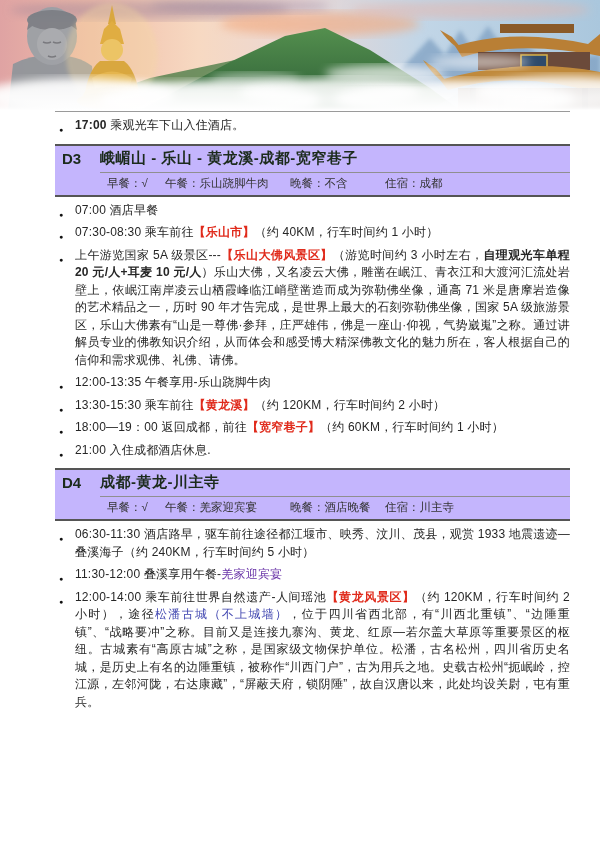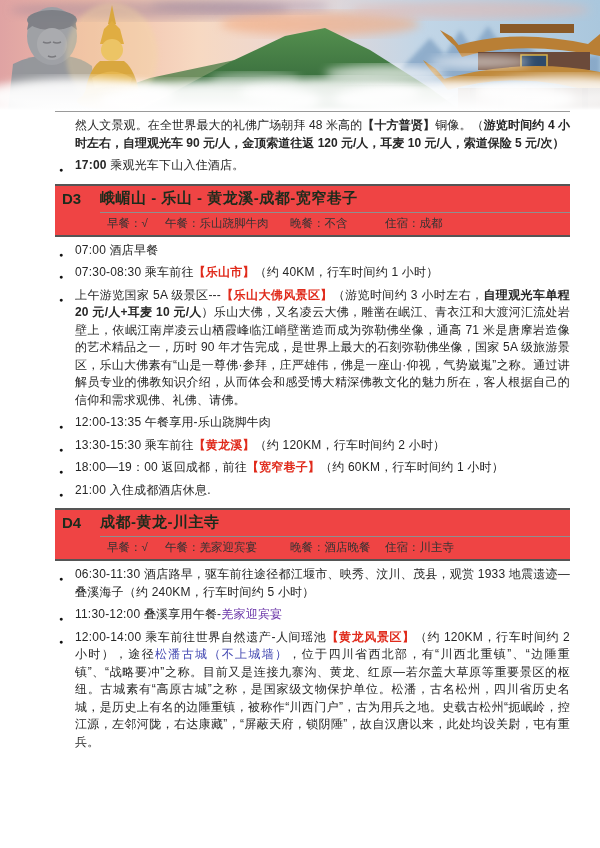--- a/index.html
+++ b/index.html
@@ -20,21 +20,21 @@
     text-align:justify;letter-spacing:0.2px;
   }
   ul.itinerary li::before{
     content:"●";position:absolute;left:-16px;top:4px;font-size:7px;color:#111;
   }
   .seg-b{font-weight:700;}
   .seg-r{color:#e02b1c;font-weight:700;}
   .seg-p{color:#6a35a8;}
   .seg-u{color:#4046b0;}
   .day-table{
-    background:#ef4444;border-top:2px solid #555;border-bottom:2px solid #555;
+    background:#c4b5fd;border-top:2px solid #555;border-bottom:2px solid #555;
     display:flex;margin:9px 0 5px 0;
   }
   .day-col{
     width:45px;flex:0 0 45px;font-weight:700;font-size:15px;color:#1c2b1c;
     padding:4px 0 0 7px;box-sizing:border-box;
   }
   .day-main{flex:1;min-width:0;}
   .day-title{
     font-size:15px;font-weight:700;color:#1c2b1c;
     padding:3px 0 4px 0;border-bottom:1px solid #8f8f8f;letter-spacing:0.5px;
@@ -132,21 +132,20 @@
         <ellipse cx="255" cy="80" rx="45" ry="7" opacity="0.5" filter="url(#blur)"></ellipse>
       </g>
       <rect x="0" y="80" width="600" height="30" fill="url(#fade)"></rect>
     </svg>
   </div>
 
   <div class="rule-top"></div>
 
   <div class="content">
 
-    <p class="intro"><span class="seg-n">然人文景观。在全世界最大的礼佛广场朝拜 48 米高的</span><span class="seg-b">【十方普贤】</span><span class="seg-n">铜像。（</span><span class="seg-b">游览时间约 4 小时左右，自理观光车 90 元/人，金顶索道往返 120 元/人，耳麦 10 元/人，索道保险 5 元/次）</span></p>
 
     <ul class="itinerary">
       <li><span class="seg-b">17:00</span><span class="seg-n"> 乘观光车下山入住酒店。</span></li>
     </ul>
 
     <div class="day-table">
       <div class="day-col">D3</div>
       <div class="day-main">
         <div class="day-title">峨嵋山 - 乐山 - 黄龙溪-成都-宽窄巷子</div>
         <div class="day-meals">

